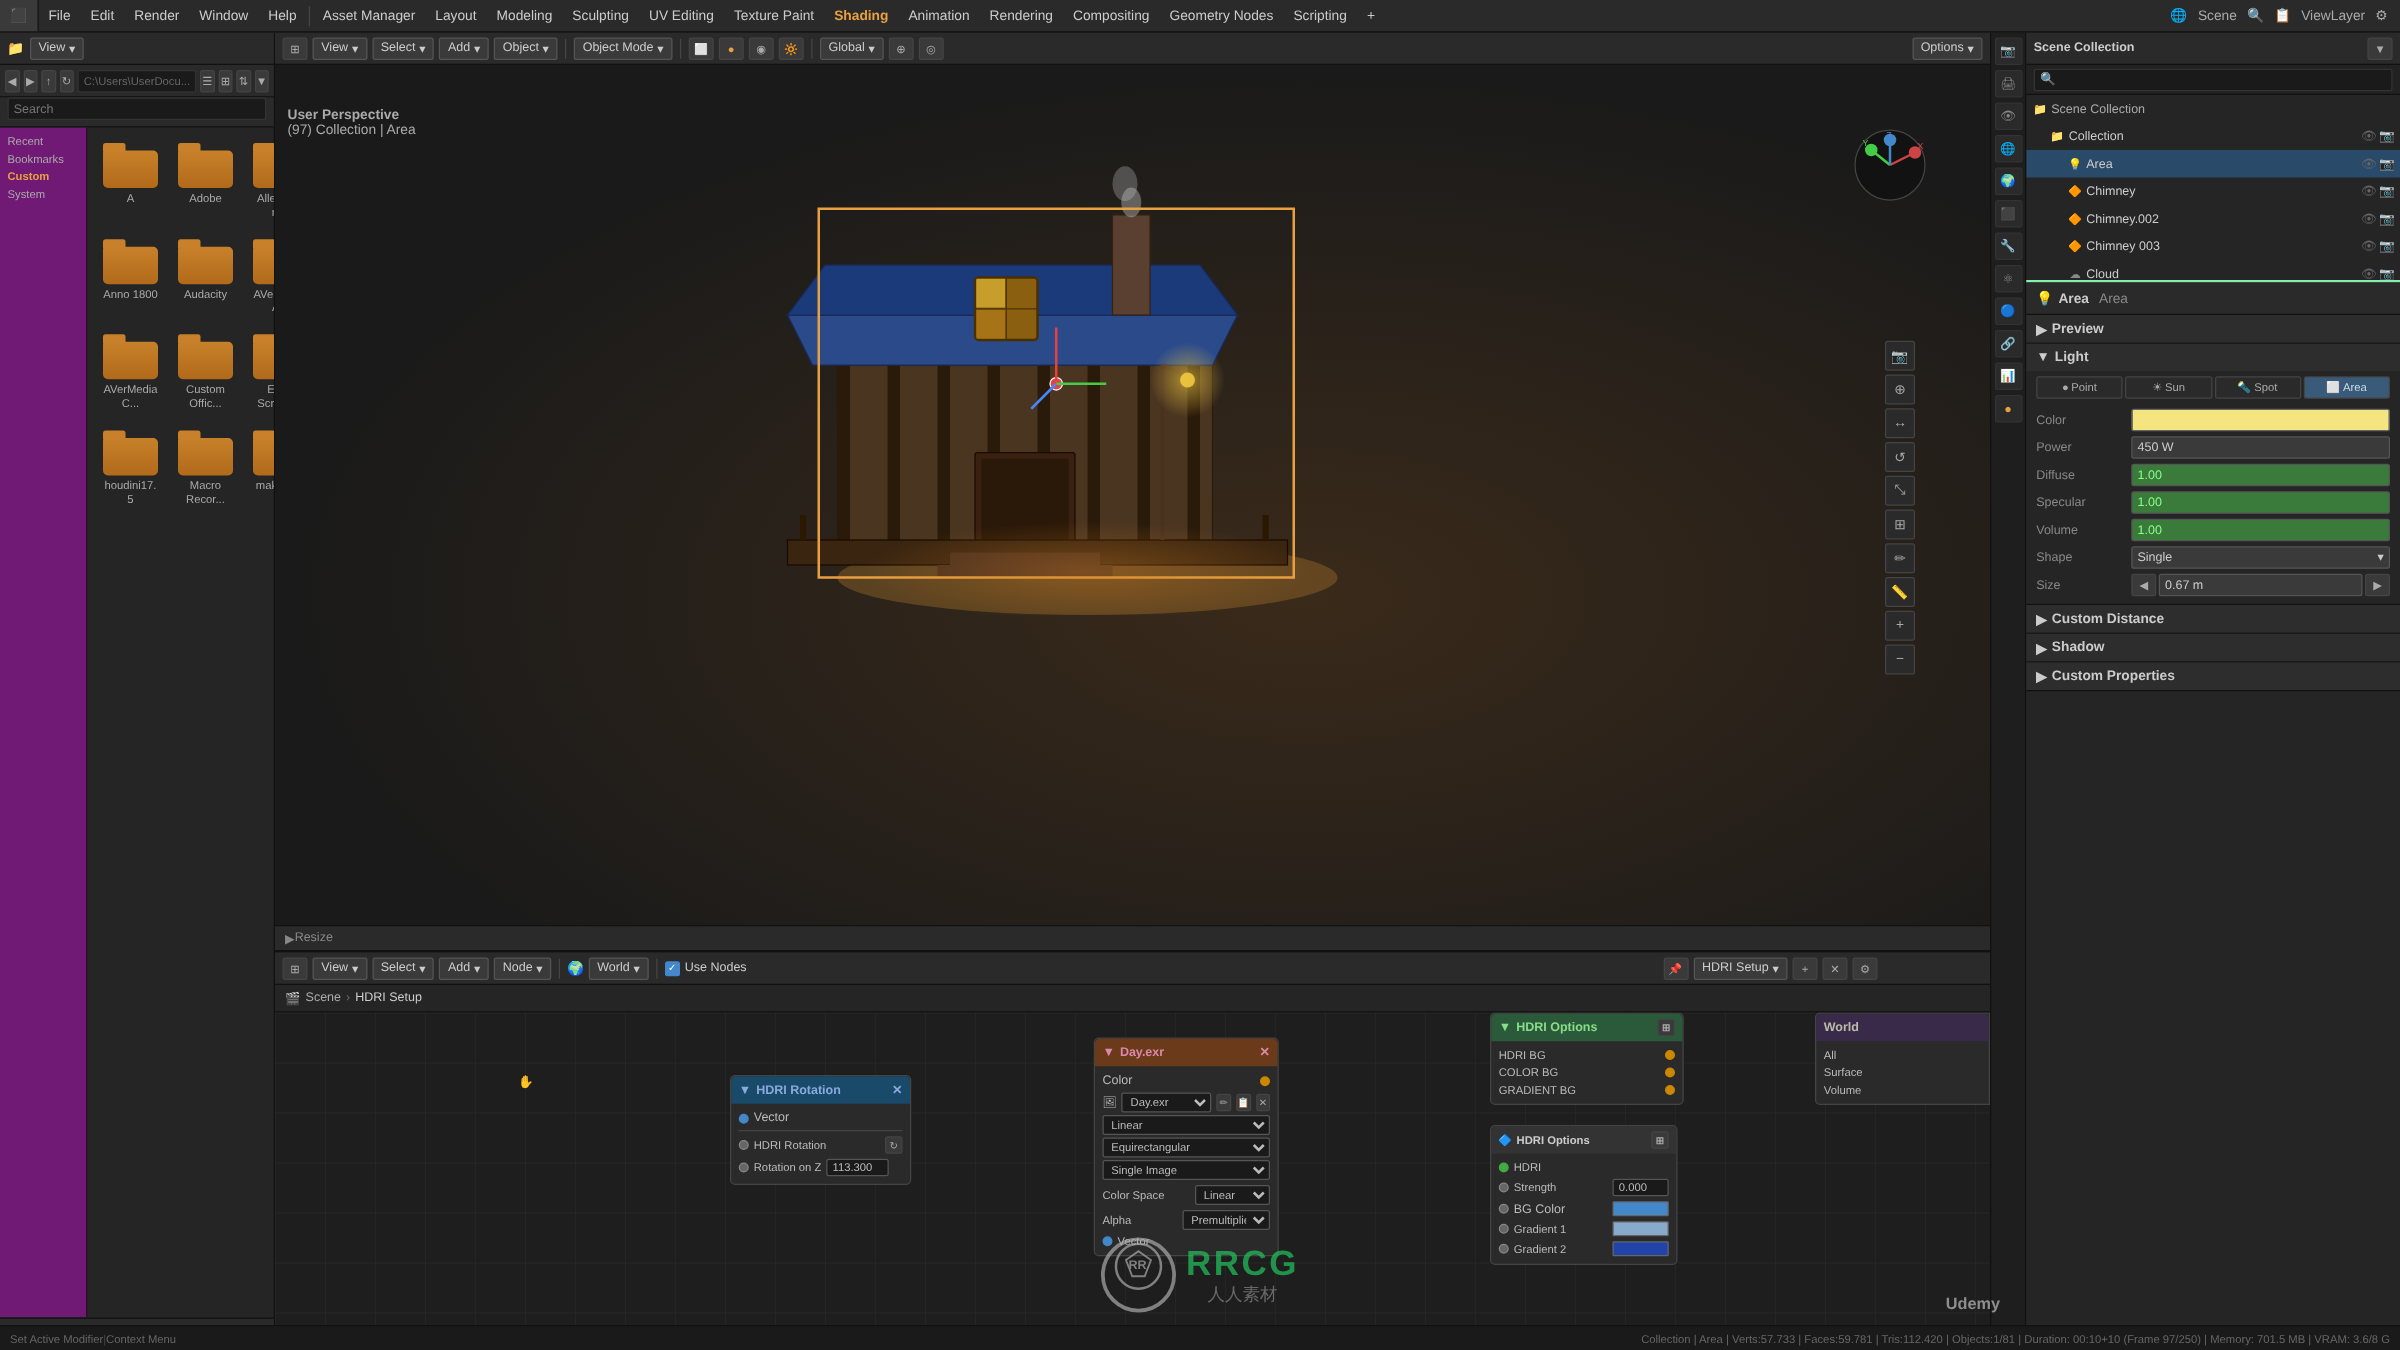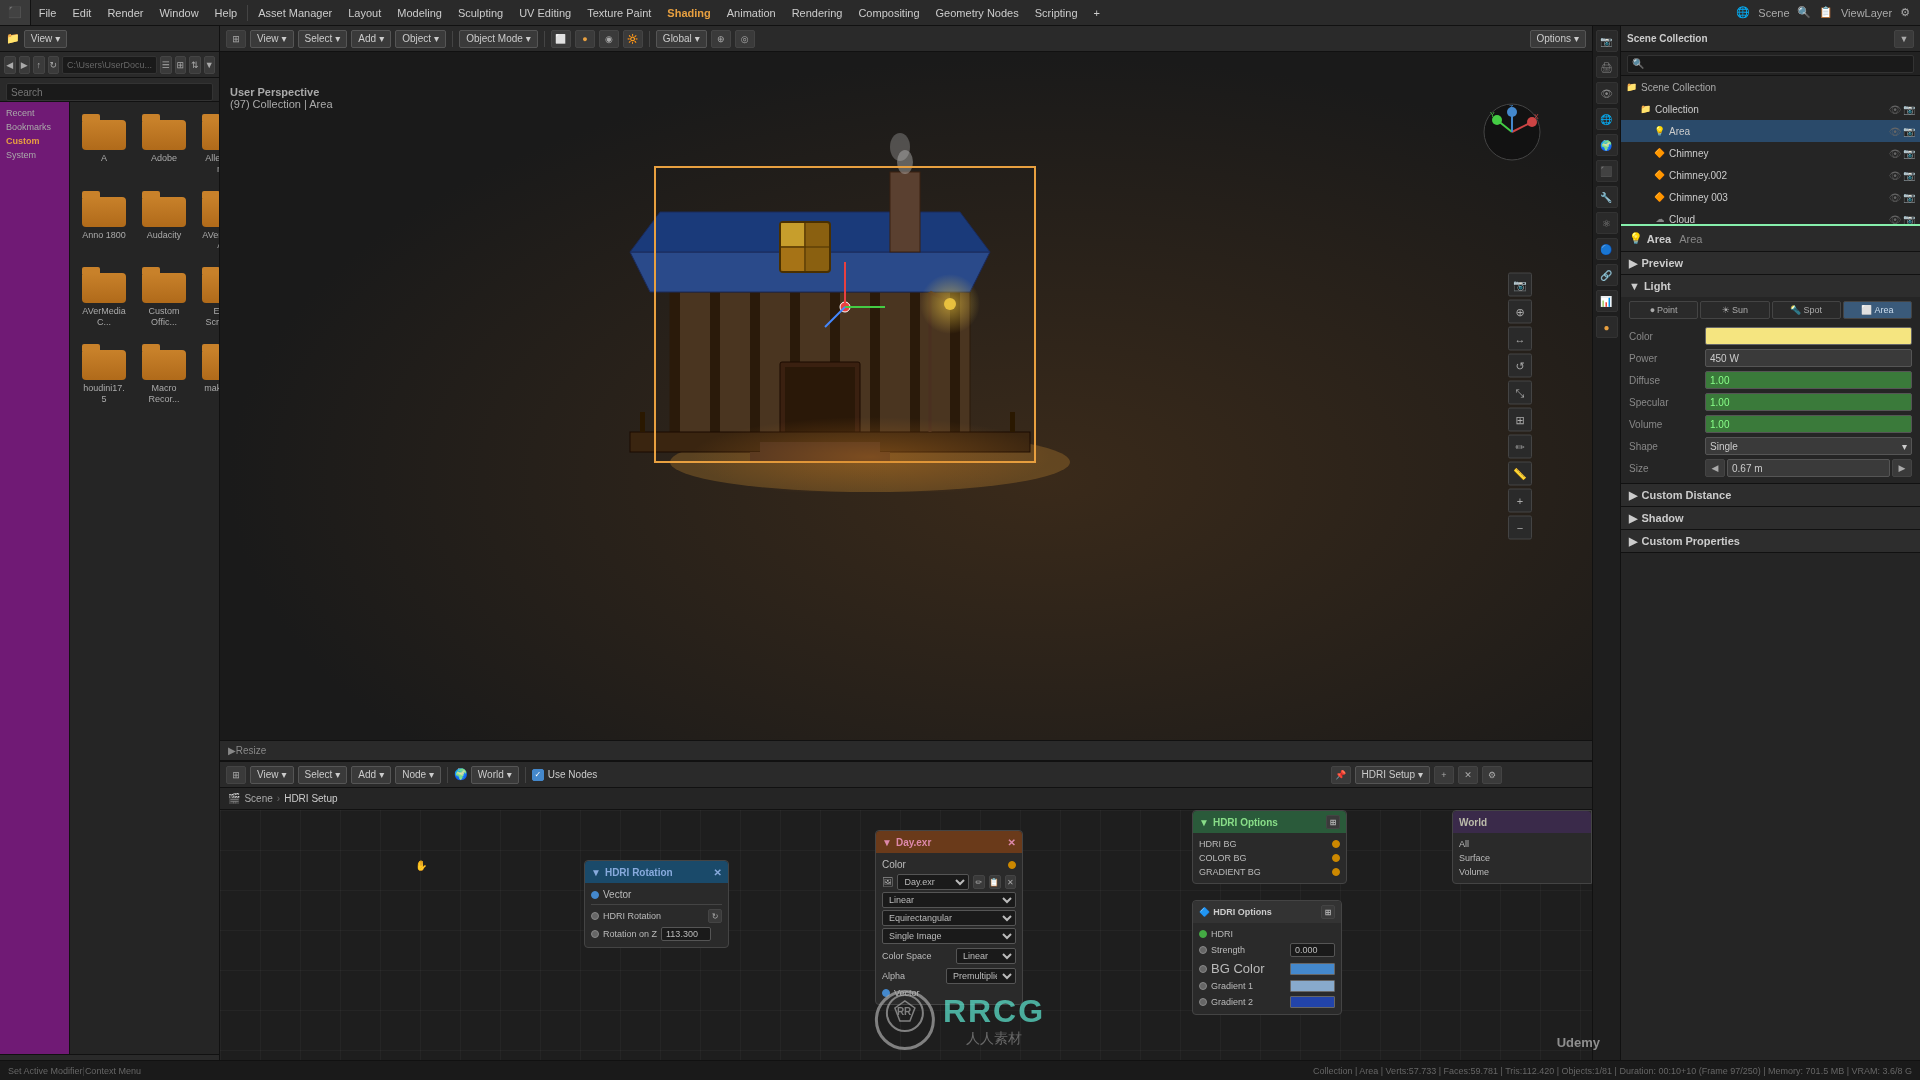--- a/index.html
+++ b/index.html
@@ -101,21 +101,21 @@
       justify-content: center;
       cursor: pointer;
       font-size: 9px;
       color: #aaa;
     }
     .left-panel-search {
       height: 24px;
       background: #2a2a2a;
       padding: 0 6px;
       display: flex;
-      align-items: flex-end;
+      align-items: flex-start;
       border-bottom: 1px solid #111;
     }
     .search-input {
       width: 100%;
       height: 18px;
       background: #1a1a1a;
       border: 1px solid #333;
       border-radius: 2px;
       padding: 0 4px;
       color: #aaa;
@@ -589,23 +589,23 @@
       border: 3px solid #aaa;
       border-radius: 50%;
       display: flex;
       align-items: flex-start;
       justify-content: center;
       font-size: 18px;
       color: #aaa;
       font-weight: bold;
     }
     .logo-text {
-      font-size: 32px;
+      font-size: 28px;
       font-weight: bold;
-      color: #5eead4;
+      color: #22c55e;
       letter-spacing: 2px;
     }
     .logo-subtitle {
       font-size: 14px;
       color: #888;
       text-align: center;
     }
     .udemy-badge {
       position: absolute;
       bottom: 30px;
@@ -1089,21 +1089,21 @@
               <div class="node-socket socket-green"></div>
               <span style="font-size:9px;">HDRI</span>
             </div>
             <div class="node-row">
               <div class="node-socket socket-grey"></div>
               <span style="font-size:9px;">Strength</span>
               <input class="node-value-input" style="width: 45px; margin-left: auto;" value="0.000">
             </div>
             <div class="node-row">
               <div class="node-socket socket-grey"></div>
-              <span style="font-size:13px;">BG Color</span>
+              <span style="font-size:10px;">BG Color</span>
               <div style="width:45px;height:12px;background:#4488cc;border:1px solid #666;border-radius:1px;margin-left:auto;"></div>
             </div>
             <div class="node-row">
               <div class="node-socket socket-grey"></div>
               <span style="font-size:9px;">Gradient 1</span>
               <div style="width:45px;height:12px;background:#88aacc;border:1px solid #666;border-radius:1px;margin-left:auto;"></div>
             </div>
             <div class="node-row">
               <div class="node-socket socket-grey"></div>
               <span style="font-size:9px;">Gradient 2</span>

